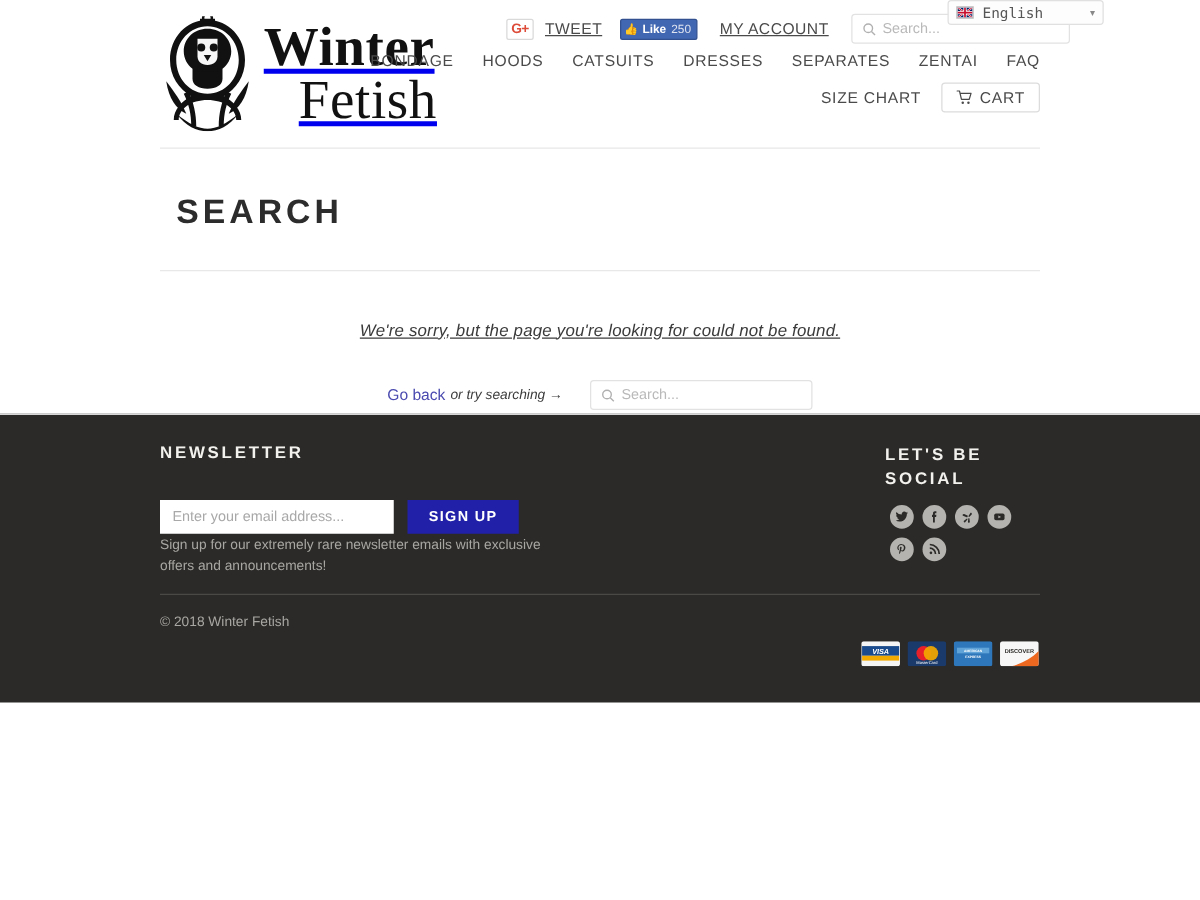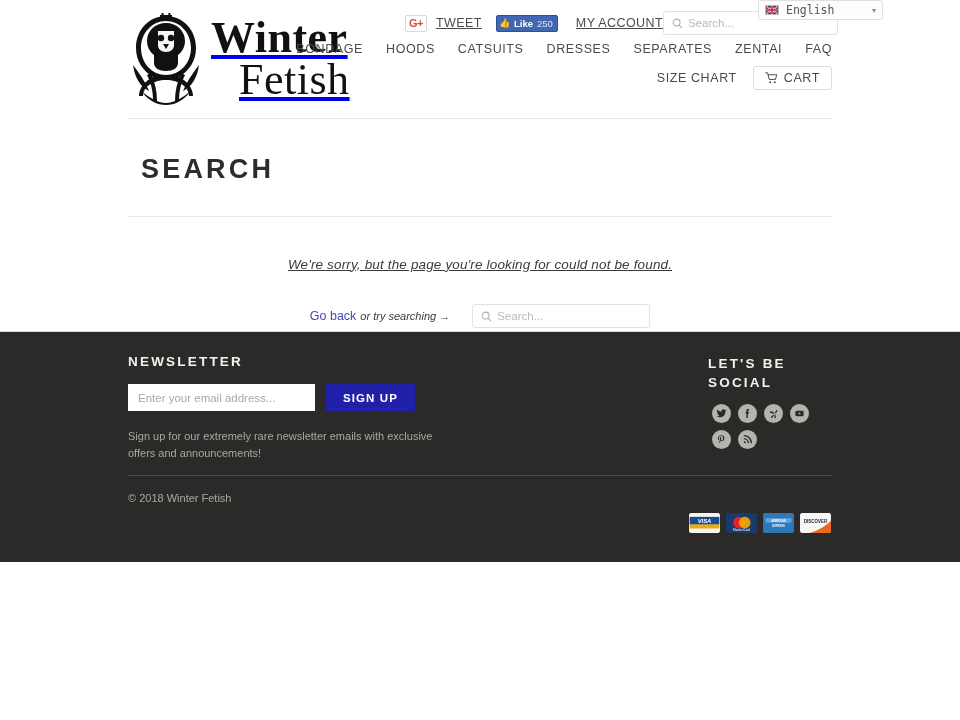--- a/index.html
+++ b/index.html
@@ -93,20 +93,21 @@
     margin-right: 18px;
     cursor: pointer;
   }
   .fb-like .thumb { font-size: 9px; color: #fff; margin-right: 3px; line-height: 1; }
   .fb-like .lbl { font-size: 9.5px; color: #fff; font-weight: bold; margin-right: 4px; }
   .fb-like .cnt { font-size: 9.5px; color: #dde3f0; }
   .myaccount {
     font-size: 12.5px;
     color: #4a4a4a;
     letter-spacing: 0.4px;
+    margin-right: 18px;
     cursor: pointer;
     white-space: nowrap;
   }
   .hdr-search {
     position: relative;
     width: 175px; height: 24px;
     border: 1px solid #e2e2e2;
     border-radius: 3px;
     background: #fff;
     display: flex;
@@ -285,21 +286,21 @@
   .nl-title {
     position: absolute;
     left: 128px; top: 22px;
     font-size: 13.5px;
     font-weight: 700;
     color: #f2f1ee;
     letter-spacing: 2.2px;
   }
   .nl-form {
     position: absolute;
-    left: 128px; top: 52px;
+    left: 128px; top: 68px;
     display: flex;
     align-items: stretch;
     gap: 11px;
   }
   .nl-input {
     width: 187px; height: 27px;
     border: 0;
     outline: 0;
     background: #fff;
     font-size: 11.5px;

